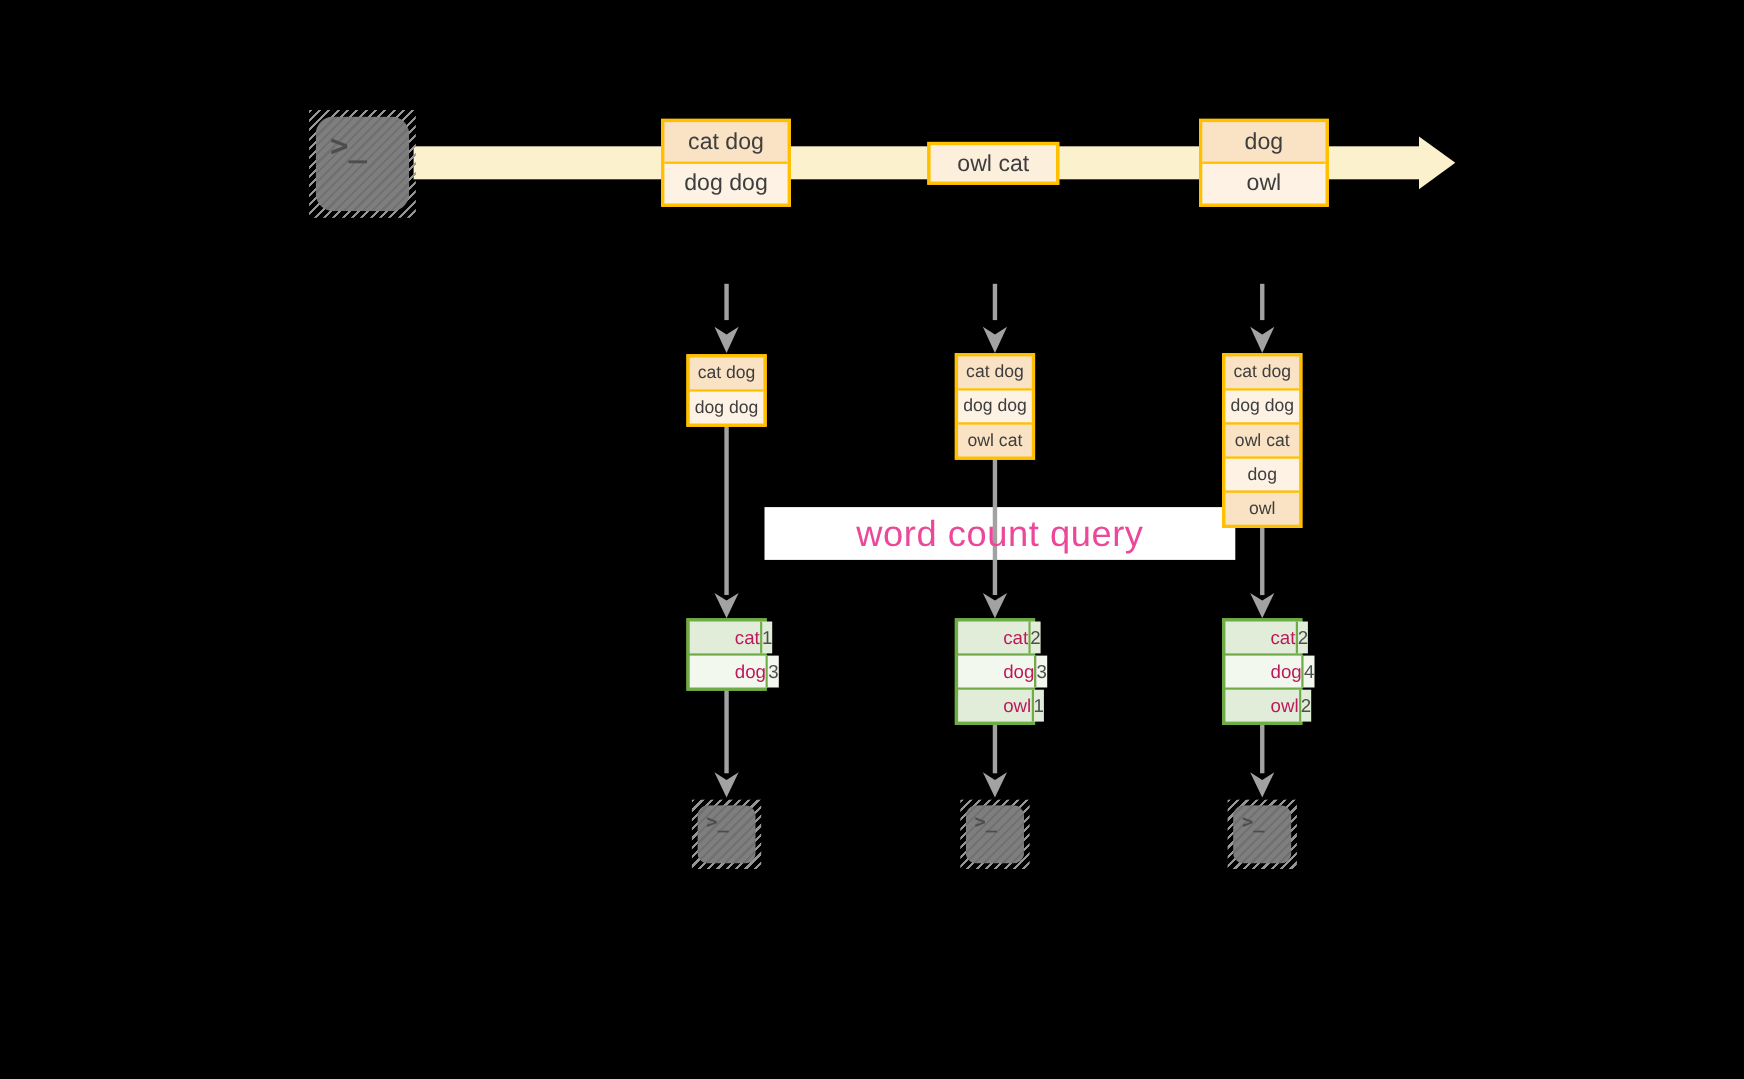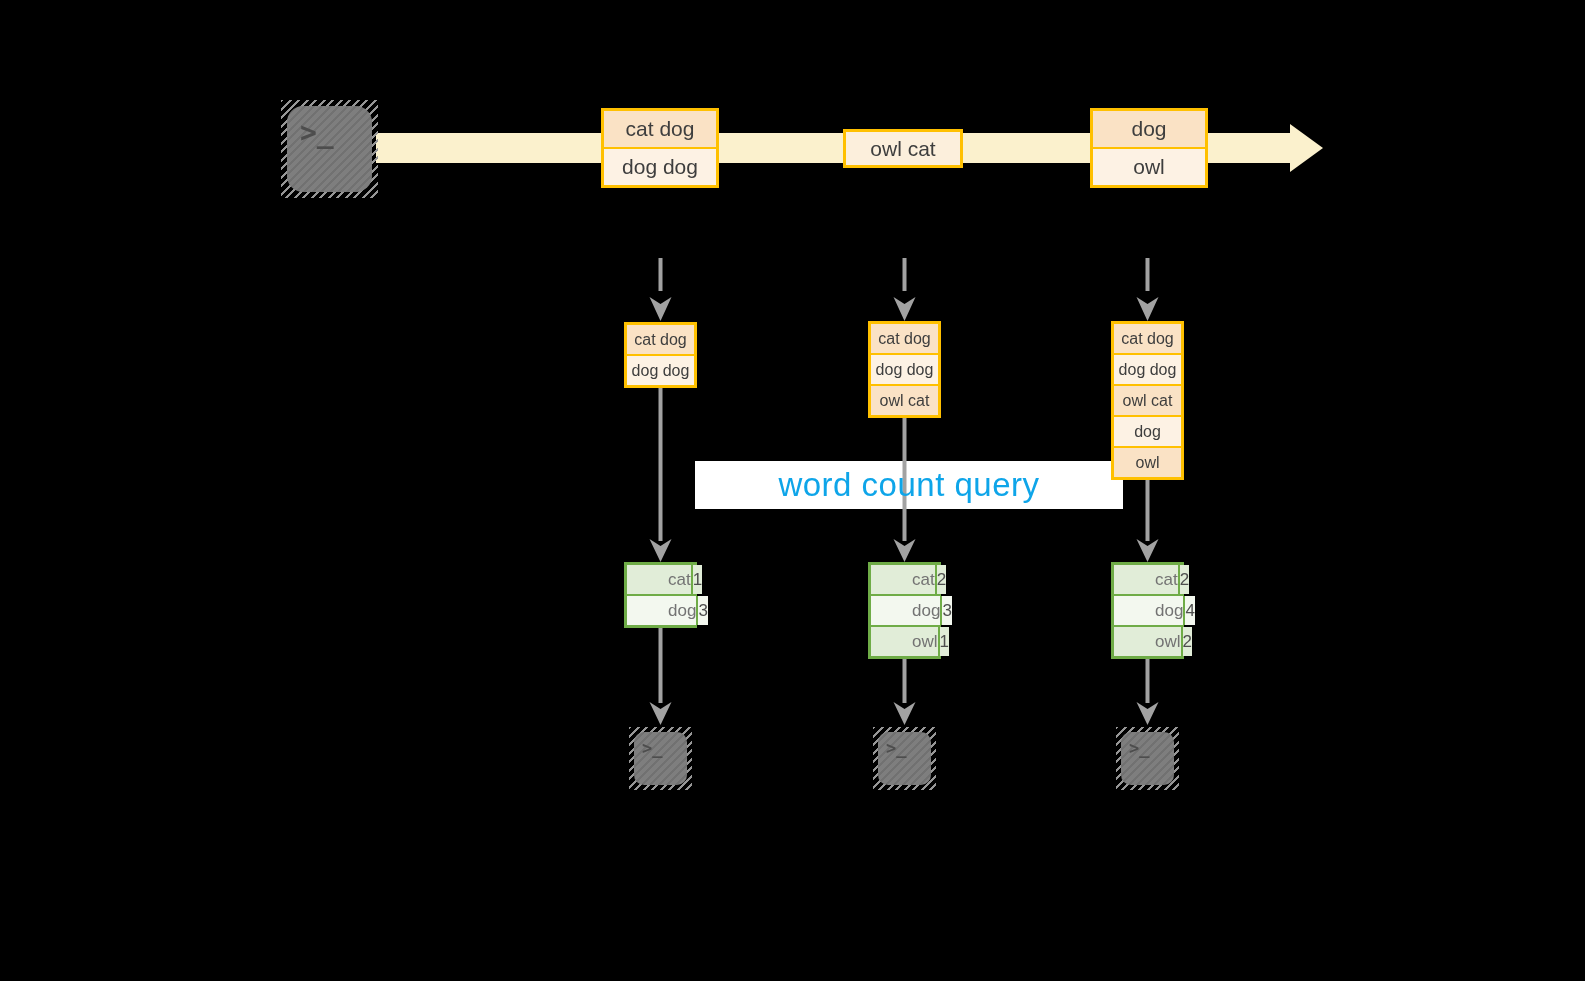--- a/index.html
+++ b/index.html
@@ -19,41 +19,41 @@
     position:relative;width:1585px;height:981px;background:#000;overflow:hidden;
     font-family:"Liberation Sans","DejaVu Sans",sans-serif;
   }
   
   .band{position:absolute;left:376px;top:133px;width:914px;height:30px;background:var(--streamy);z-index:1;}
   .band-head{position:absolute;left:1290px;top:124px;width:0;height:0;z-index:1;
     border-left:33px solid var(--streamy);border-top:24px solid transparent;border-bottom:24px solid transparent;}
   
   .qband{position:absolute;left:695px;top:461px;width:428px;height:48px;background:#FFFFFF;z-index:1;}
   .qtext{position:absolute;left:695px;top:461px;width:428px;height:48px;line-height:48px;
-    text-align:center;font-size:33px;font-weight:300;letter-spacing:0.5px;color:#0ea5e9;z-index:3;}
+    text-align:center;font-size:33px;font-weight:300;letter-spacing:0.5px;color:#ec4899;z-index:3;}
   
   .lines{position:absolute;left:0;top:0;z-index:2;pointer-events:none;}
   .lines line{stroke:var(--arrow);stroke-width:4;}
   .lines polygon{fill:var(--arrow);}
   
   .obox{position:absolute;border:3px solid var(--orange);box-sizing:border-box;z-index:4;background:var(--orange);}
   .obox .row{text-align:center;color:#3E3E3E;overflow:hidden;white-space:nowrap;}
   .obox .row + .row{border-top:2px solid var(--orange);text-align:center;}
   .obox.big .row{height:36px;line-height:36px;font-size:21px;}
   .obox.big .row.one{height:33px;line-height:33px;}
   .obox.small .row{height:29px;line-height:29px;font-size:16px;}
   .fd{background:var(--peach);}
   .fl{background:var(--cream);}
   .fm{background:var(--mid);}
   
   .gtable{position:absolute;border:3px solid var(--green);box-sizing:border-box;width:73px;z-index:4;background:var(--green);}
   .grow{display:flex;height:29px;}
   .grow + .grow{border-top:2px solid var(--green);}
   .gword{width:42px;border-right:2px solid var(--green);text-align:center;line-height:29px;
-    font-size:17px;color:#737373;padding-left:41px;}
+    font-size:17px;color:#be185d;padding-left:41px;}
   .gnum{flex:1;text-align:center;line-height:29px;font-size:17px;color:#4E4E4E;}
   .grow.g1 .gword,.grow.g1 .gnum{background:var(--g1);}
   .grow.g2 .gword,.grow.g2 .gnum{background:var(--g2);}
   
   .term{position:absolute;z-index:4;
     background:repeating-linear-gradient(135deg,#969696 0px,#969696 2px,transparent 2px,transparent 6px);}
   .term-inner{position:absolute;background-color:var(--termgray);
     background-image:repeating-linear-gradient(135deg,rgba(0,0,0,0.10) 0px,rgba(0,0,0,0.10) 2px,transparent 2px,transparent 6px);}
   .term.big .term-inner{inset:6px;border-radius:16px;}
   .term.small .term-inner{inset:5px;border-radius:10px;}

